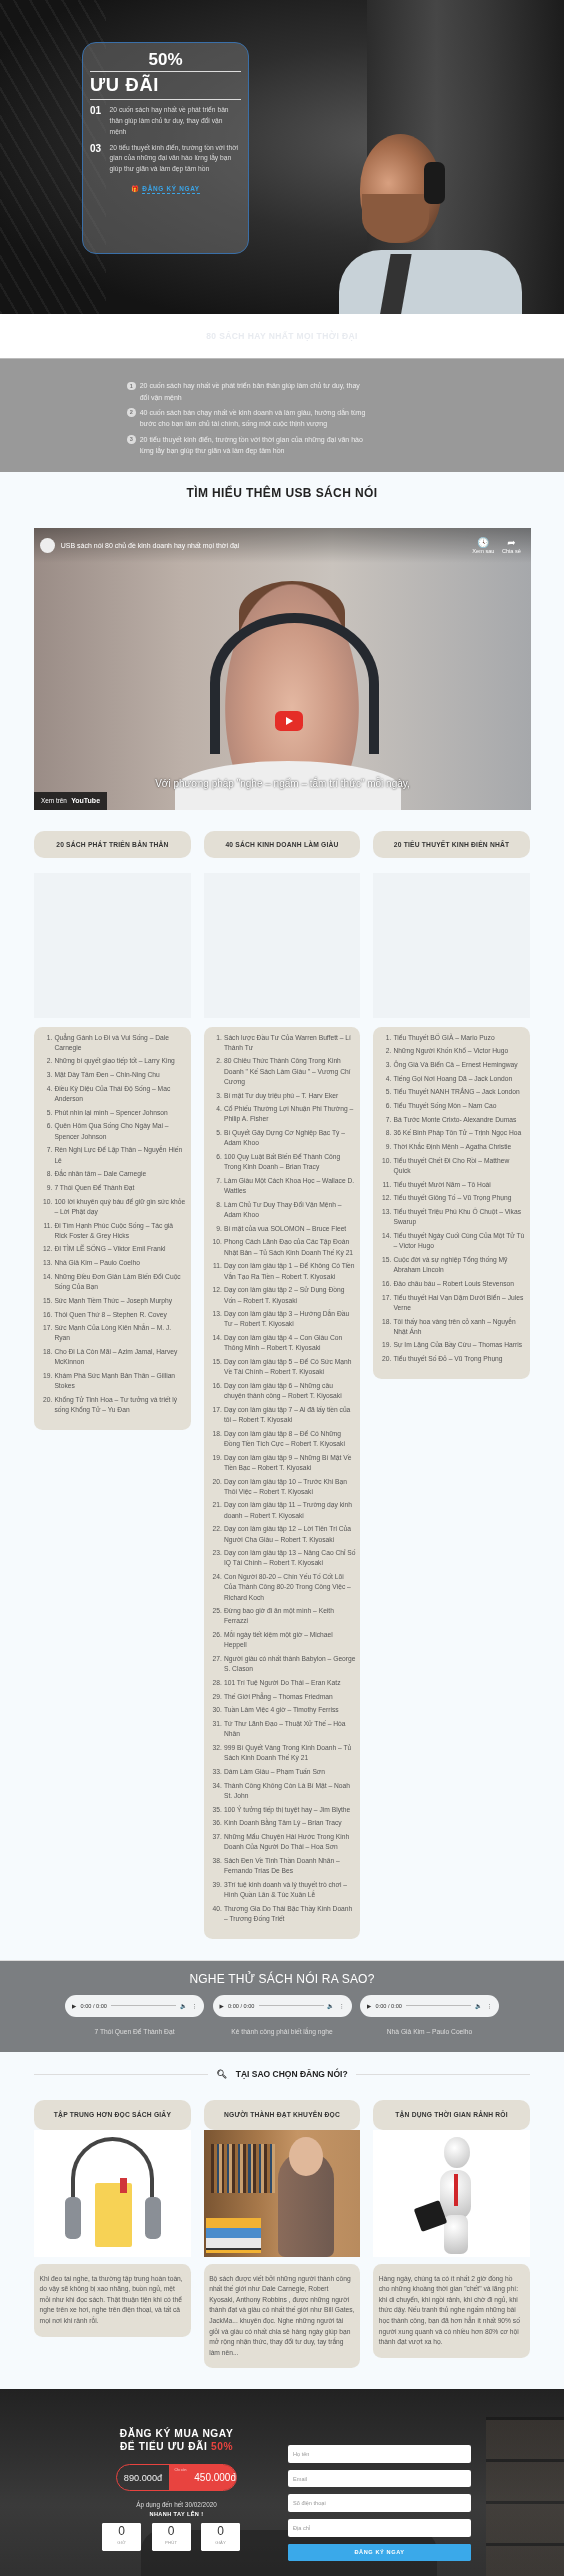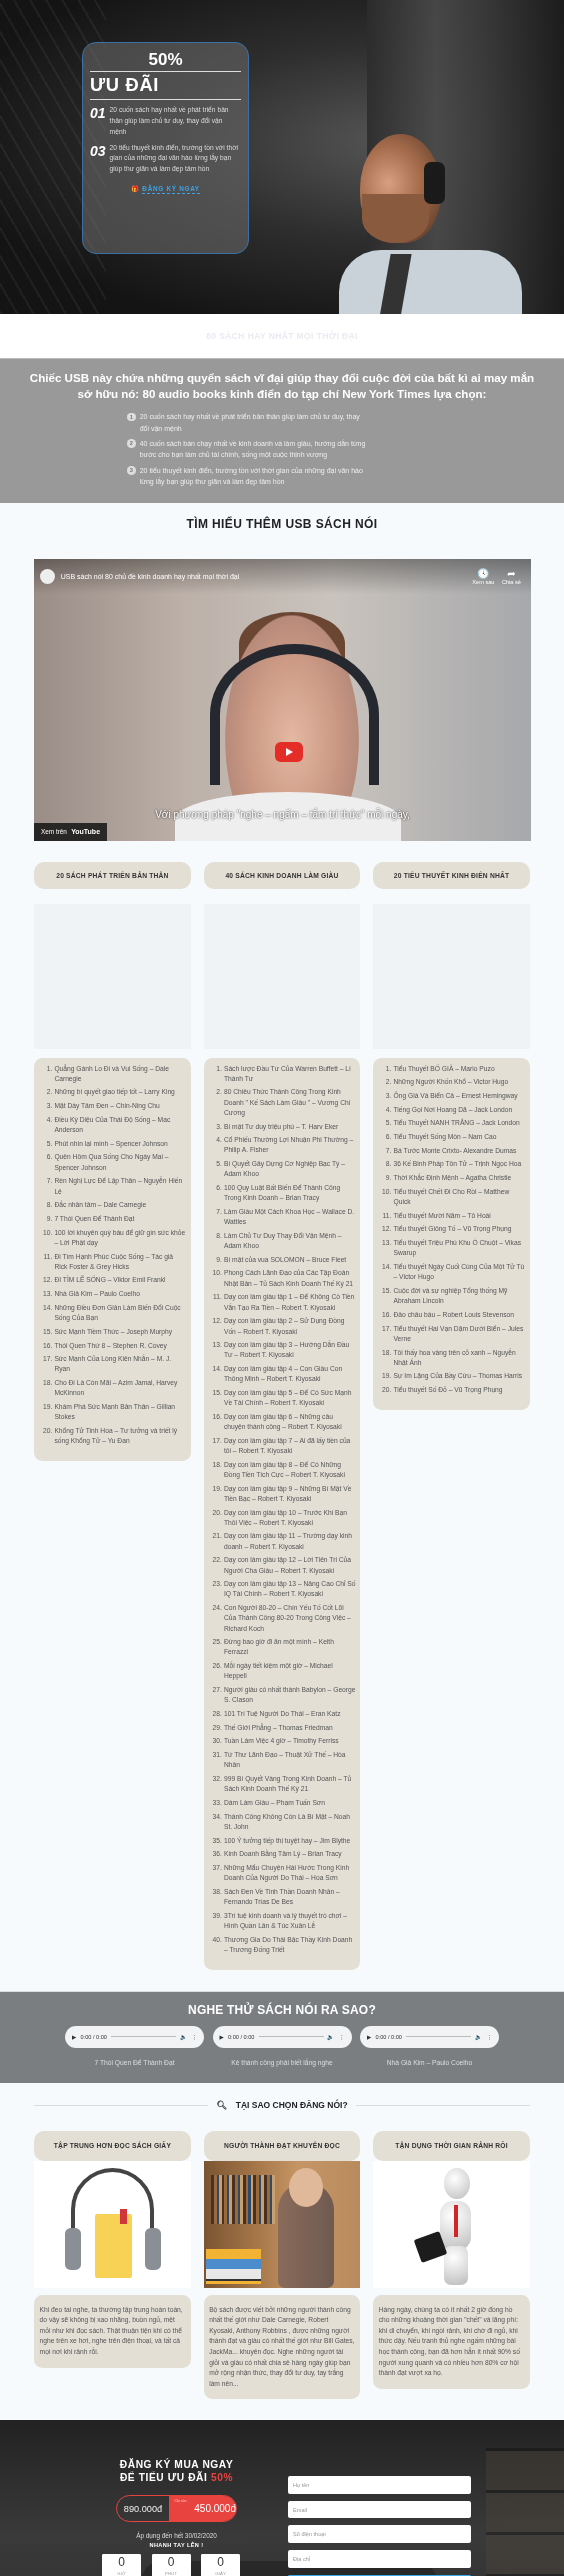--- a/index.html
+++ b/index.html
@@ -18,21 +18,21 @@
   .hero .man .beard { position: absolute; left: 44px; top: 60px; width: 67px; height: 49px; border-radius: 0 0 50% 50%; background: #8a5a3e; }
   .hero .man .phone { position: absolute; left: 106px; top: 28px; width: 21px; height: 42px; border-radius: 7px; background: #1a1a1a; }
   .hero .man .shirt { position: absolute; left: 21px; top: 116px; width: 183px; height: 71px; border-radius: 42px 42px 0 0; background: #c8d2d8; }
   .hero .man .tie { position: absolute; left: 67px; top: 120px; width: 21px; height: 64px; background: #333; transform: skewX(-10deg); }
   .offer-card { position: absolute; left: 82px; top: 42px; width: 167px; height: 212px; border: 0.7px solid #3a6fa8;
     border-radius: 14px; background: rgba(110,110,110,0.55); padding: 5.6px 7px; color: #fff; }
   .offer-card .pct { text-align: center; font-size: 17px; font-weight: bold; line-height: 21px; }
   .offer-card hr { border: none; border-top: 0.7px solid #ddd; margin: 1.4px 0; }
   .offer-card .title { text-align: left; font-size: 18.3px; font-weight: bold; line-height: 24px; letter-spacing: 0.7px; }
   .offer-item { display: flex; gap: 5.6px; margin-top: 5.6px; }
-  .offer-item .num { font-weight: bold; font-size: 14px; width: 14px; flex: none; font-style: italic; }
+  .offer-item .num { font-weight: bold; font-size: 10px; width: 14px; flex: none; }
   .offer-item .txt { font-size: 6.7px; line-height: 10.6px; color: #ddd; }
   .offer-card .cta { display: block; text-align: center; margin-top: 10px; color: #3aa5e8; font-weight: bold; font-size: 6.4px; letter-spacing: 0.7px; }
   .offer-card .cta span.u { border-bottom: 0.7px dashed #3aa5e8; padding-bottom: 1.4px; }
 
   .faint-heading { height: 44px; background: #fff; text-align: center; font-weight: bold; font-size: 8.5px; line-height: 44px; color: #e8ebf0; letter-spacing: 0.4px; }
 
   
   .intro { background: #999; padding: 11.3px 28px 11.3px; color: #fff; border-top: 0.7px solid #bbb; }
   .intro h2 { text-align: center; font-size: 11.6px; line-height: 15.5px; font-weight: bold; }
   .intro ul { list-style: none; width: 240px; margin: 10px auto 0 99px; }
@@ -66,21 +66,21 @@
   .col { width: 157px; }
   .pill { background: #e3dfd5; border-radius: 10px; text-align: center; font-weight: bold; font-size: 6.7px; color: #333; padding: 10px 4.2px; letter-spacing: 0.2px; }
   .img-ph { background: #eff3f6; height: 145px; margin: 15.5px 0 8.5px; }
   .list-box { background: #e3dfd5; border-radius: 8.5px; padding: 5.6px 4.2px 11.3px 5.6px; }
   .list-box ol { list-style: none; }
   .list-box li { display: flex; font-size: 6.7px; line-height: 10.2px; color: #555; margin-bottom: 3.5px; }
   .list-box li .idx { flex: none; width: 12.7px; text-align: right; margin-right: 2.1px; }
 
   
   .audio-sec { background: #7b7e81; padding: 11.3px 42px 17px; border-top: 0.7px solid #ddd; }
-  .audio-sec h2 { text-align: center; color: #fff; font-size: 12px; font-weight: bold; letter-spacing: 0.2px; }
+  .audio-sec h2 { text-align: center; color: #fff; font-size: 12px; font-weight: normal; letter-spacing: 0.2px; }
   .players { display: flex; justify-content: center; gap: 8.5px; margin-top: 8.5px; }
   .player { width: 139px; height: 22px; border-radius: 11.3px; background: #f1f3f4; display: flex; align-items: center; padding: 0 7px; font-size: 5.6px; color: #333; gap: 4.2px; }
   .player .bar { flex: 1; height: 1.4px; background: #bbb; }
   .player .pl { font-size: 5.6px; }
   .ptitles { display: flex; justify-content: center; gap: 8.5px; margin-top: 11.3px; }
   .ptitles div { width: 139px; text-align: center; font-size: 6.7px; color: #ddd; }
 
   
   .why { padding: 17px 34px 21px; }
   .why-head { display: flex; align-items: center; gap: 8.5px; font-weight: bold; font-size: 8.5px; color: #222; }
@@ -158,21 +158,20 @@
     <a class="cta">
       <span>🎁</span>
       <span class="u">ĐĂNG KÝ NGAY</span>
     </a>
   </div>
 </section>
 
 <div class="faint-heading">80 SÁCH HAY NHẤT MỌI THỜI ĐẠI</div>
 
 <section class="intro">
-  <h2>Chiếc USB này chứa những quyển sách vĩ đại giúp thay đổi cuộc đời của bất kì ai may mắn sở hữu nó: 80 audio books kinh điển do tạp chí New York Times lựa chọn:</h2>
   <ul>
     <li>
         <span class="n">1</span>
         <span>20 cuốn sách hay nhất về phát triển bản thân giúp làm chủ tư duy, thay đổi vận mệnh</span>
       </li>
     <li>
         <span class="n">2</span>
         <span>40 cuốn sách bán chạy nhất về kinh doanh và làm giàu, hướng dẫn từng bước cho bạn làm chủ tài chính, sống một cuộc thịnh vượng</span>
       </li>
     <li>

